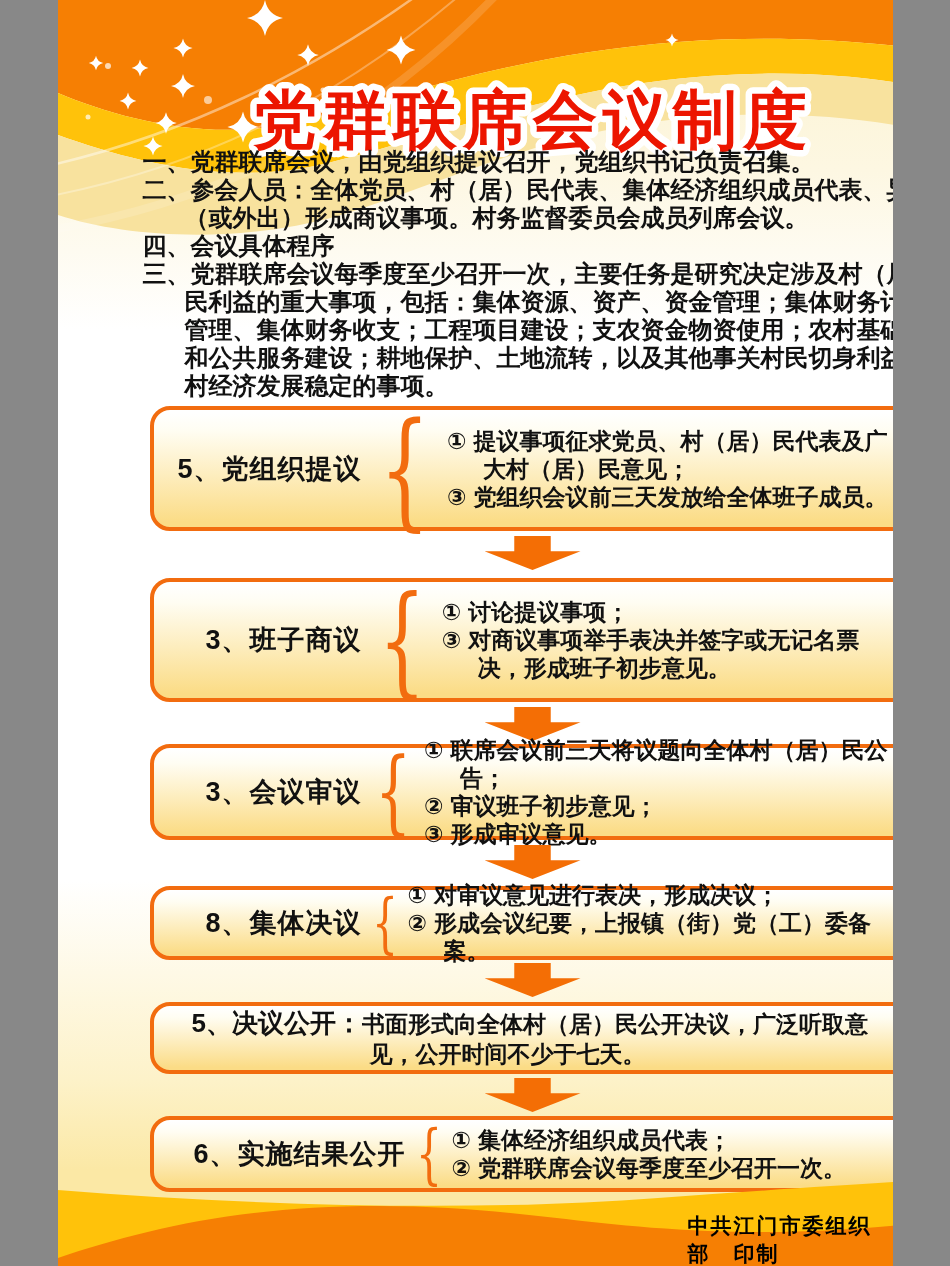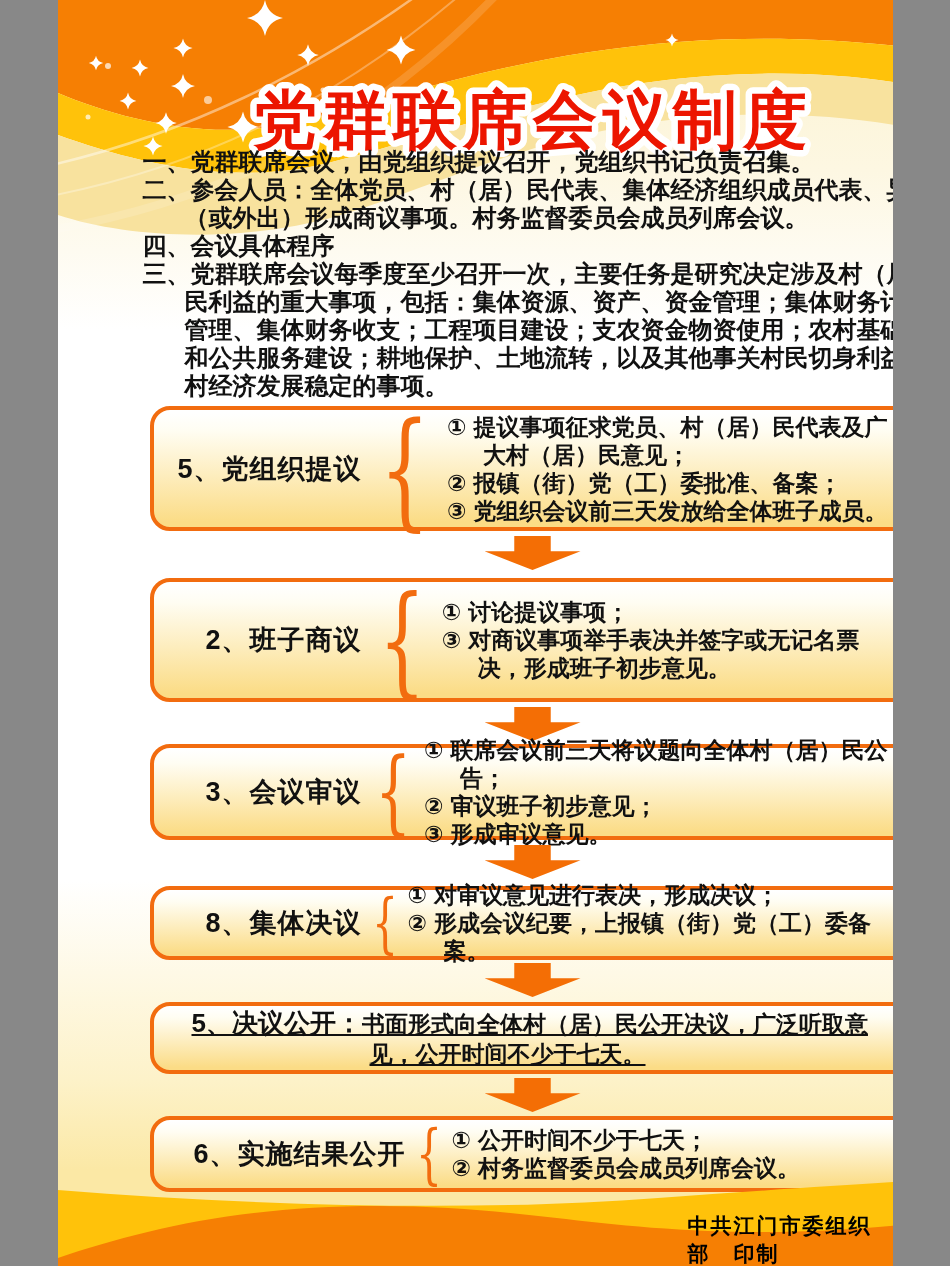--- a/index.html
+++ b/index.html
@@ -90,28 +90,27 @@
     <p class="intro-item"><span class="marker">二、</span><span>参会人员：全体党员、村（居）民代表、集体经济组织成员代表、异地（或外出）形成商议事项。村务监督委员会成员列席会议。</span></p>
     <p class="intro-item"><span class="marker">四、</span><span>会议具体程序</span></p>
     <p class="intro-item"><span class="marker">三、</span><span>党群联席会议每季度至少召开一次，主要任务是研究决定涉及村（居）民利益的重大事项，包括：集体资源、资产、资金管理；集体财务计划与管理、集体财务收支；工程项目建设；支农资金物资使用；农村基础设施和公共服务建设；耕地保护、土地流转，以及其他事关村民切身利益和全村经济发展稳定的事项。</span></p>
   </div>
 
   <div class="flow-box" style="top:406px;height:125px;">
     <div class="step-label">5、党组织提议</div>
     <div class="brace b1">{</div>
     <ul class="step-items">
       <li><span class="cnum">①</span><span>提议事项征求党员、村（居）民代表及广大村（居）民意见；</span></li>
-      <li><span class="cnum">②</span><span>报镇（街）党（工）委批准、备案；</span></li>
       <li><span class="cnum">③</span><span>党组织会议前三天发放给全体班子成员。</span></li>
     </ul>
   </div>
   <div class="arrow a1"></div>
 
   <div class="flow-box" style="top:578px;height:124px;">
-    <div class="step-label">2、班子商议</div>
+    <div class="step-label">3、班子商议</div>
     <div class="brace b2">{</div>
     <ul class="step-items">
       <li><span class="cnum">①</span><span>讨论提议事项；</span></li>
       <li><span class="cnum">③</span><span>对商议事项举手表决并签字或无记名票决，形成班子初步意见。</span></li>
     </ul>
   </div>
   <div class="arrow a2"></div>
 
   <div class="flow-box" style="top:744px;height:96px;">
     <div class="step-label">3、会议审议</div>
@@ -127,31 +126,31 @@
   <div class="flow-box" style="top:886px;height:74px;">
     <div class="step-label">8、集体决议</div>
     <div class="brace b4">{</div>
     <ul class="step-items">
       <li><span class="cnum">①</span><span>对审议意见进行表决，形成决议；</span></li>
       <li><span class="cnum">②</span><span>形成会议纪要，上报镇（街）党（工）委备案。</span></li>
     </ul>
   </div>
   <div class="arrow a4"></div>
 
-  <div class="flow-box" style="top:1002px;height:72px;text-decoration:underline;">
+  <div class="flow-box" style="top:1002px;height:72px;">
     <p class="step5-text"><span class="lead">5、决议公开：</span><span>书面形式向全体村（居）民公开决议，广泛听取意见，公开时间不少于七天。</span></p>
   </div>
   <div class="arrow a5"></div>
 
   <div class="flow-box wide-label" style="top:1116px;height:76px;justify-content:center;">
     <div class="step-label">6、实施结果公开</div>
     <div class="brace b6">{</div>
     <ul class="step-items">
-      <li><span class="cnum">①</span><span>公开时间不少于七天；</span></li>
-      <li><span class="cnum">②</span><span>村务监督委员会成员列席会议。</span></li>
+      <li><span class="cnum">①</span><span>集体经济组织成员代表；</span></li>
+      <li><span class="cnum">②</span><span>党群联席会议每季度至少召开一次。</span></li>
     </ul>
   </div>
 
   <svg class="bottom-art" width="950" height="130" viewBox="0 0 950 130">
     <path d="M0,54 C200,70 420,76 600,62 C750,51 870,44 950,39 L950,130 L0,130 Z" style="fill:var(--gold)"></path>
     <path d="M0,122 C80,95 180,70 320,70 C450,70 520,90 650,95 C780,100 880,85 950,76 L950,130 L0,130 Z" style="fill:var(--topOrange)"></path>
   </svg>
 
   <div class="footer">中共江门市委组织部　印制</div>
 

